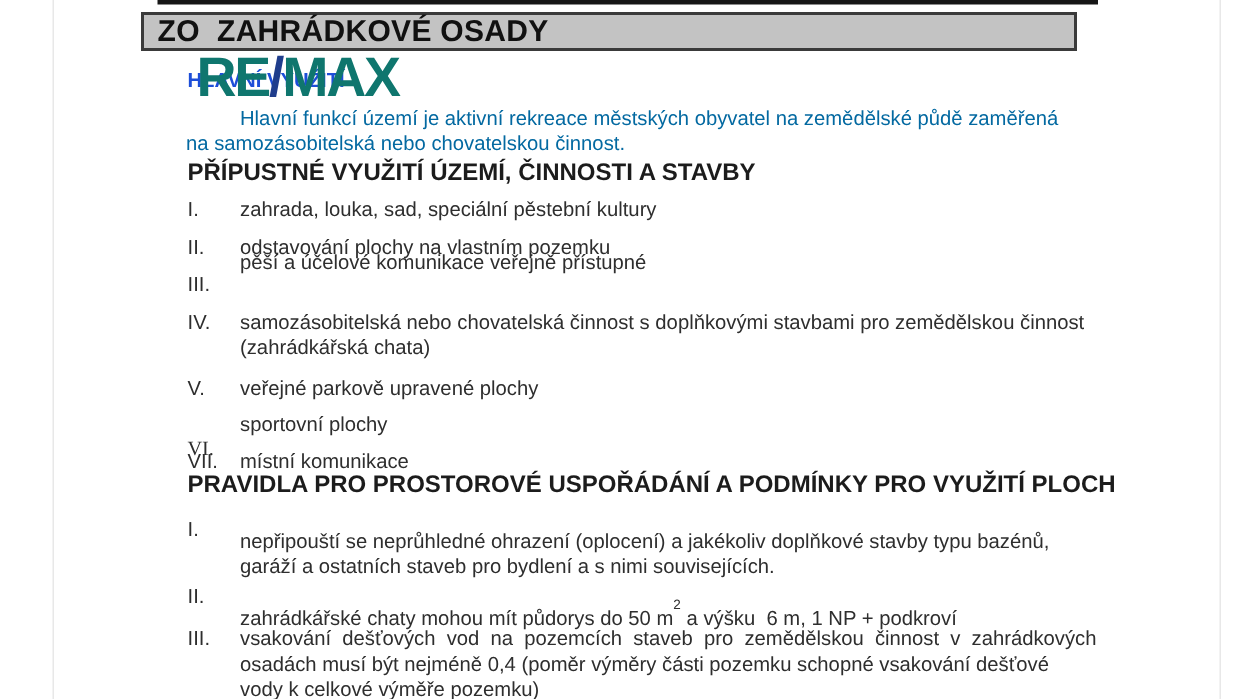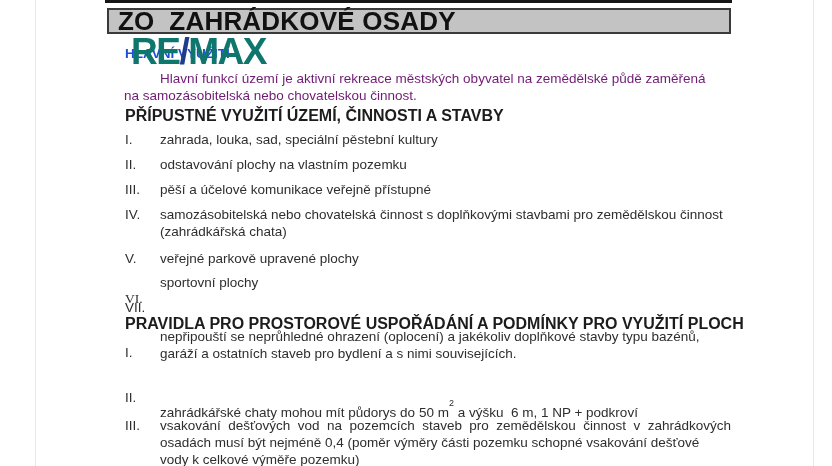--- a/index.html
+++ b/index.html
@@ -9,35 +9,35 @@
     background:#ffffff;
     overflow:hidden;
     font-family:"Liberation Sans", sans-serif;
     color:#2e2e2e;
   }
   .edge-line{position:absolute;top:0;width:1px;height:466px;background:#e8e8e8;}
   .edge-left{left:35px;}
   .edge-right{left:813px;}
   .top-strip{position:absolute;left:105px;top:0;width:627px;height:3px;background:#161616;}
   .header-bar{
-    position:absolute;left:107px;top:8px;width:611px;height:22px;
+    position:absolute;left:94px;top:8px;width:611px;height:22px;
     background:#c3c3c3;border:2px solid #3a3a3a;
-    font-size:26px;font-weight:bold;color:#111;
+    font-size:20px;font-weight:bold;color:#111;
     line-height:22px;padding-left:9px;letter-spacing:0.2px;
     white-space:nowrap;
   }
   .h2{position:absolute;left:125px;top:46px;font-size:13.5px;font-weight:bold;color:#1d4ed8;white-space:nowrap;z-index:1;}
   .remax{
     position:absolute;left:131px;top:33px;z-index:2;
     font-size:37px;font-weight:bold;line-height:1;letter-spacing:-1.5px;
     white-space:nowrap;
   }
   .remax .red{color:#0f766e;}
   .remax .blue{color:#1f3d8c;}
-  .tline{position:absolute;font-size:13.5px;line-height:17px;white-space:nowrap;color:#701a75;}
+  .tline{position:absolute;font-size:13.5px;line-height:17px;white-space:nowrap;color:#0369a1;}
   .h3{position:absolute;left:125px;font-size:16px;font-weight:bold;color:#1c1c1c;white-space:nowrap;}
   .numeral{position:absolute;left:125px;font-size:13.5px;line-height:17px;color:#2e2e2e;}
   .itext{position:absolute;left:160px;font-size:13.5px;line-height:17px;color:#2e2e2e;}
   .itext .ln{white-space:nowrap;}
   .itext .ln.just{white-space:normal;width:571px;text-align:justify;text-align-last:justify;}
   sup.sq{font-size:9px;position:relative;top:-5px;}
 </style>
 </head>
 <body>
 
@@ -64,46 +64,49 @@
   <div class="itext" style="top:131px;">
       <div class="ln">zahrada, louka, sad, speciální pěstební kultury</div>
     </div>
 
   <div class="numeral" style="top:156px;">II.</div>
   <div class="itext" style="top:156px;">
       <div class="ln">odstavování plochy na vlastním pozemku</div>
     </div>
 
   <div class="numeral" style="top:181px;">III.</div>
-  <div class="itext" style="top:181px;text-align:center;">
+  <div class="itext" style="top:166px;text-align:center;">
       <div class="ln">pěší a účelové komunikace veřejně přístupné</div>
     </div>
 
   <div class="numeral" style="top:206px;text-align:center;">IV.</div>
   <div class="itext" style="top:206px;">
     <div class="ln">samozásobitelská nebo chovatelská činnost s doplňkovými stavbami pro zemědělskou činnost</div>
     <div class="ln">(zahrádkářská chata)</div>
   </div>
 
   <div class="numeral" style="top:250px;">V.</div>
   <div class="itext" style="top:250px;">
       <div class="ln">veřejné parkově upravené plochy</div>
     </div>
 
   <div class="numeral" style="top:290px;font-family:Liberation Serif, serif;">VI.</div>
   <div class="itext" style="top:274px;text-align:center;">
       <div class="ln">sportovní plochy</div>
     </div>
 
   <div class="numeral" style="top:299px;">VII.</div>
+  <div class="itext" style="top:299px;">
+      <div class="ln">místní komunikace</div>
+    </div>
 
   <div class="h3" style="top:315px;">PRAVIDLA PRO PROSTOROVÉ USPOŘÁDÁNÍ A PODMÍNKY PRO VYUŽITÍ PLOCH</div>
 
   <div class="numeral" style="top:344px;">I.</div>
-  <div class="itext" style="top:328px;">
+  <div class="itext" style="top:352px;">
     <div class="ln">nepřipouští se neprůhledné ohrazení (oplocení) a jakékoliv doplňkové stavby typu bazénů,</div>
     <div class="ln">garáží a ostatních staveb pro bydlení a s nimi souvisejících.</div>
   </div>
 
   <div class="numeral" style="top:389px;">II.</div>
   <div class="itext" style="top:400px;">
     <div class="ln"><span>zahrádkářské chaty mohou mít půdorys do 50 m</span><sup class="sq">2</sup><span> a výšku &nbsp;6 m, 1 NP + podkroví</span></div>
   </div>
 
   <div class="numeral" style="top:417px;">III.</div>

